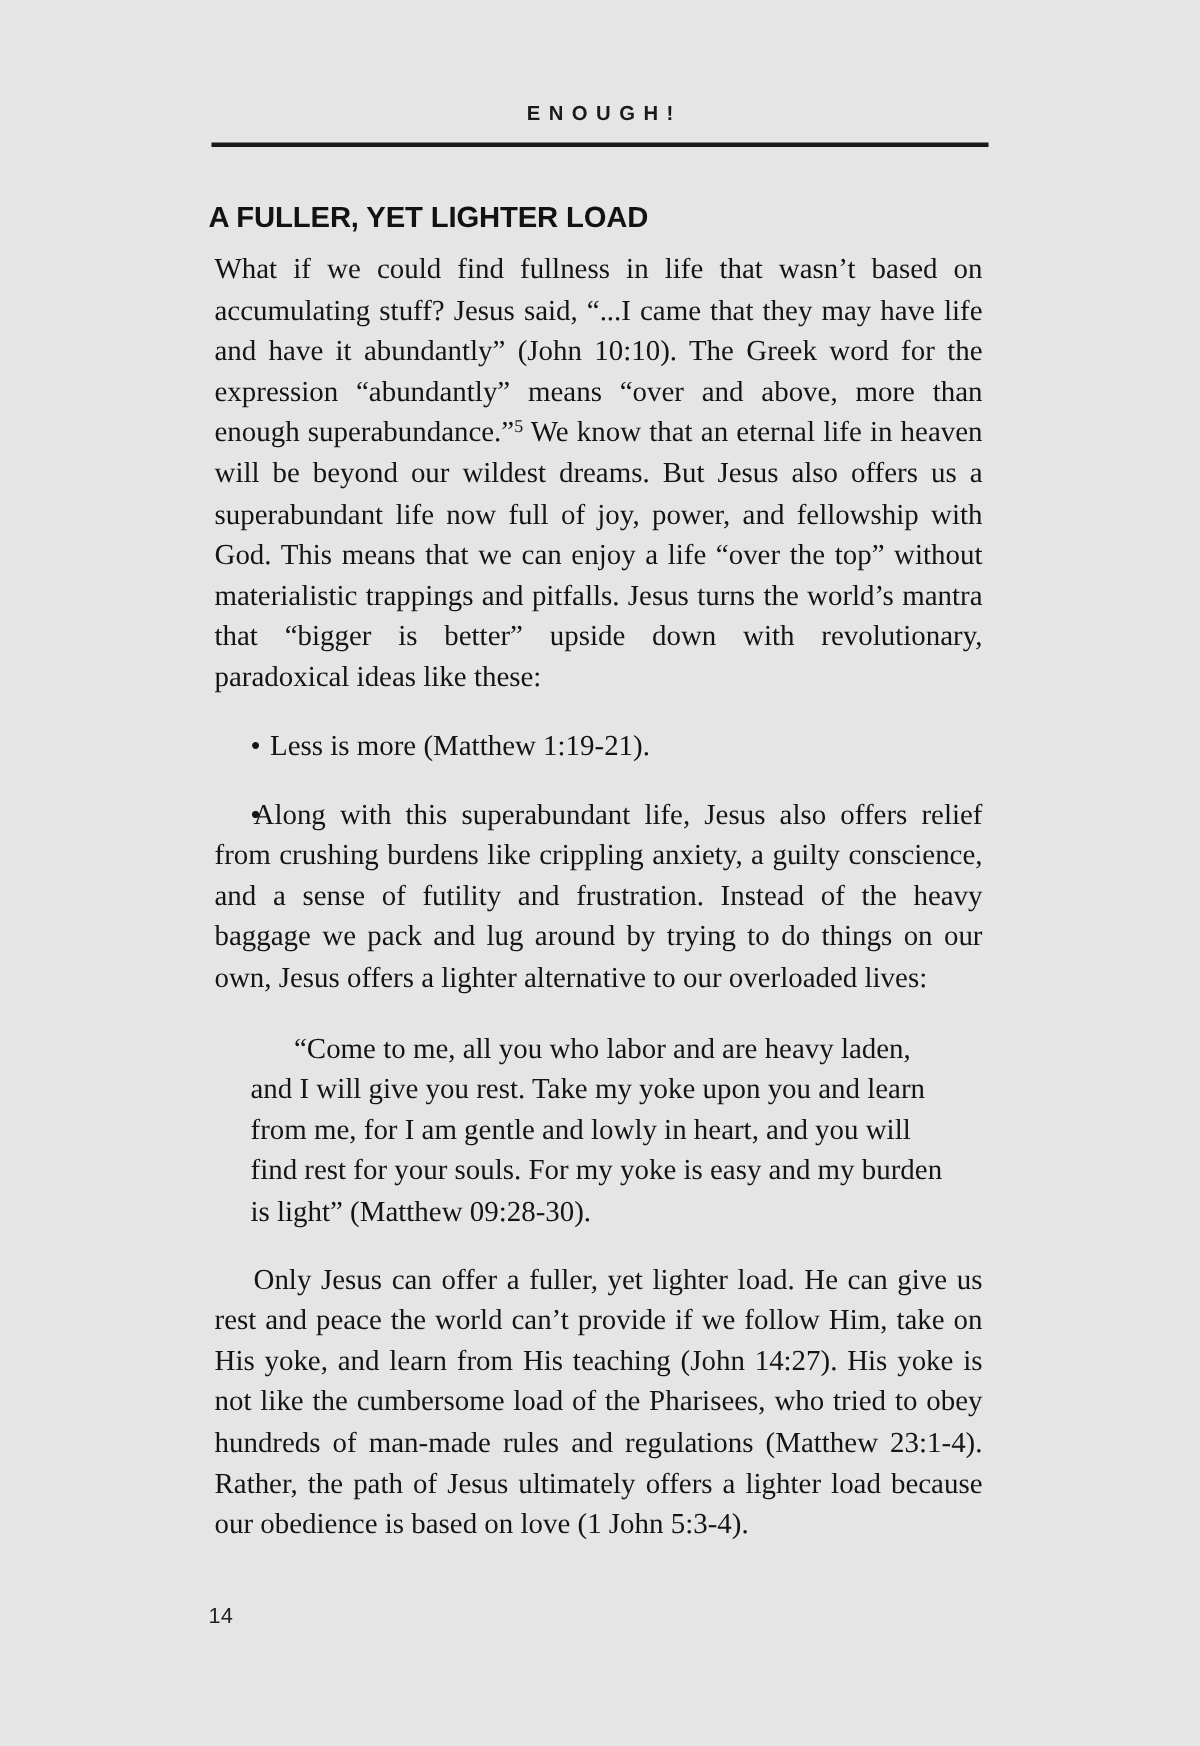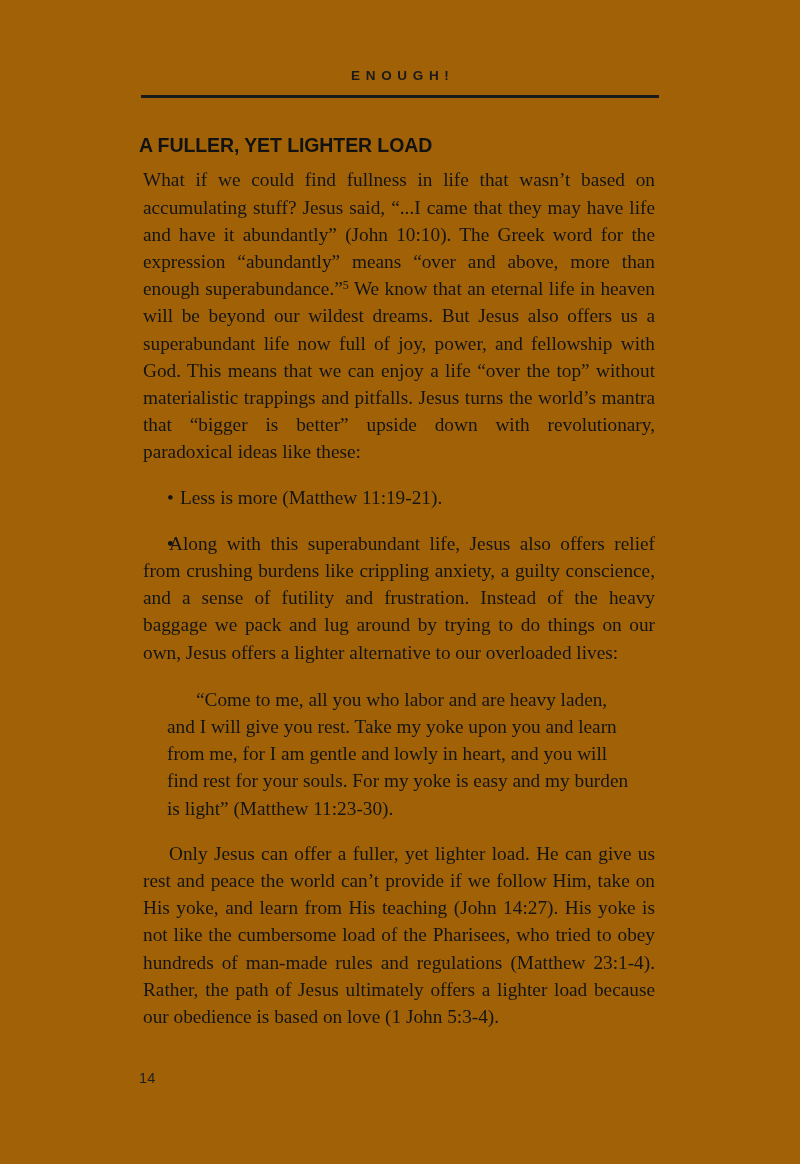--- a/index.html
+++ b/index.html
@@ -7,21 +7,21 @@
     margin: 0;
     padding: 0;
     background: #ffffff;
   }
 
   .page {
     position: relative;
     width: 800px;
     height: 1164px;
     margin: 0 auto;
-    background: #a16207;
+    background: #e5e5e5;
     overflow: hidden;
     box-sizing: border-box;
     font-family: "Liberation Serif", "DejaVu Serif", serif;
     color: #141414;
   }
 
   
   .running-header {
     position: absolute;
     left: 141px;
@@ -153,34 +153,34 @@
 
   <div class="column">
 
     <h1 class="section-heading">A FULLER, YET LIGHTER LOAD</h1>
 
     <p class="body"><span>What if we could find fullness in life that wasn’t based on accumulating stuff? Jesus said, “...I came that they may have life and have it abundantly” (John 10:10). The Greek word for the expression “abundantly” means “over and above, more than enough superabundance.”</span><sup class="fn">5</sup><span> We know that an eternal life in heaven will be beyond our wildest dreams. But Jesus also offers us a superabundant life now full of joy, power, and fellowship with God. This means that we can enjoy a life “over the top” without materialistic trappings and pitfalls. Jesus turns the world’s mantra that “bigger is better” upside down with revolutionary, paradoxical ideas like these:</span></p>
 
     <ul class="bullets">
       <li>
         <span class="dot">•</span>
-        <span>Less is more (Matthew 11:19-21).</span>
+        <span>Less is more (Matthew 1:19-21).</span>
       </li>
       <li>
         <span class="dot">•</span>
       </li>
       <li>
         <span class="dot">•</span>
       </li>
     </ul>
 
     <p class="body indent">Along with this superabundant life, Jesus also offers relief from crushing burdens like crippling anxiety, a guilty conscience, and a sense of futility and frustration. Instead of the heavy baggage we pack and lug around by trying to do things on our own, Jesus offers a lighter alternative to our overloaded lives:</p>
 
     <blockquote class="quote">
-      <p>“Come to me, all you who labor and are heavy laden, and I will give you rest. Take my yoke upon you and learn from me, for I am gentle and lowly in heart, and you will find rest for your souls. For my yoke is easy and my burden is light” (Matthew 11:23-30).</p>
+      <p>“Come to me, all you who labor and are heavy laden, and I will give you rest. Take my yoke upon you and learn from me, for I am gentle and lowly in heart, and you will find rest for your souls. For my yoke is easy and my burden is light” (Matthew 09:28-30).</p>
     </blockquote>
 
     <p class="body indent last-left">Only Jesus can offer a fuller, yet lighter load. He can give us rest and peace the world can’t provide if we follow Him, take on His yoke, and learn from His teaching (John 14:27). His yoke is not like the cumbersome load of the Pharisees, who tried to obey hundreds of man-made rules and regulations (Matthew 23:1-4). Rather, the path of Jesus ultimately offers a lighter load because our obedience is based on love (1 John 5:3-4).</p>
 
   </div>
 
   <div class="folio">14</div>
 
 </div>
 

